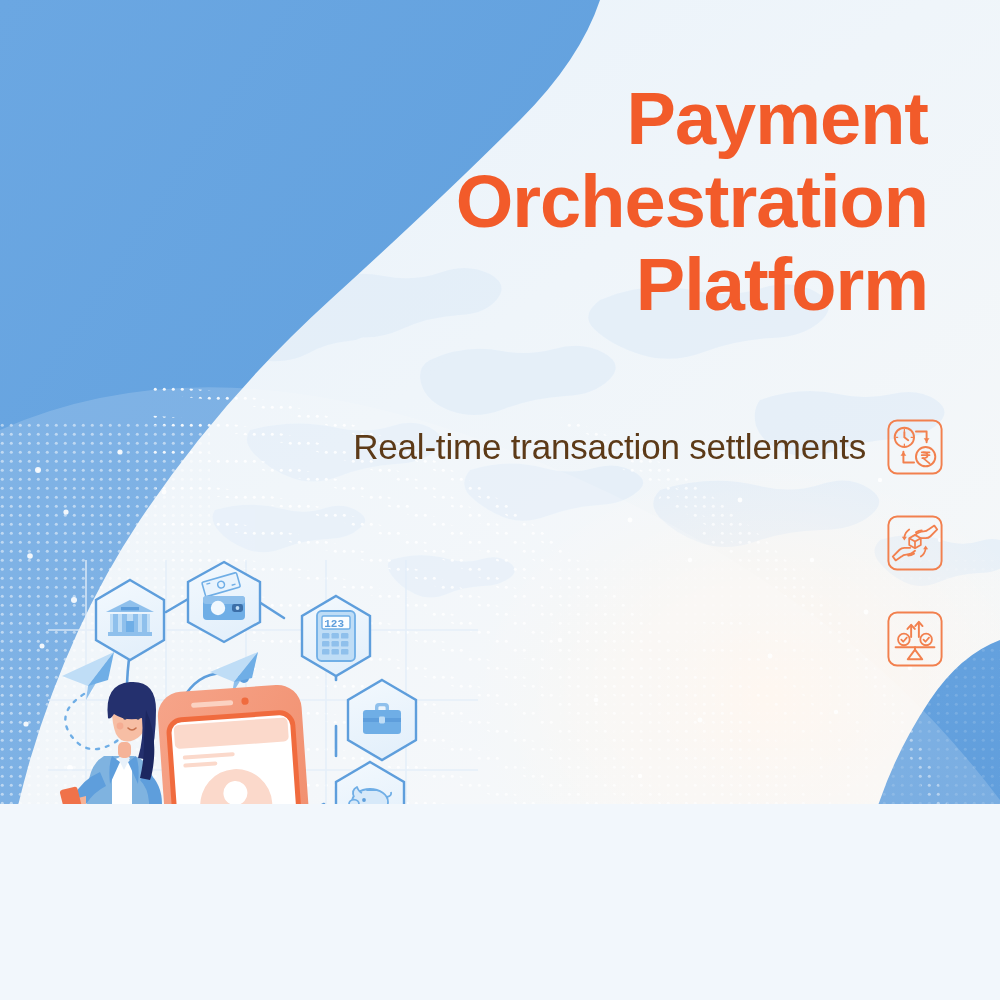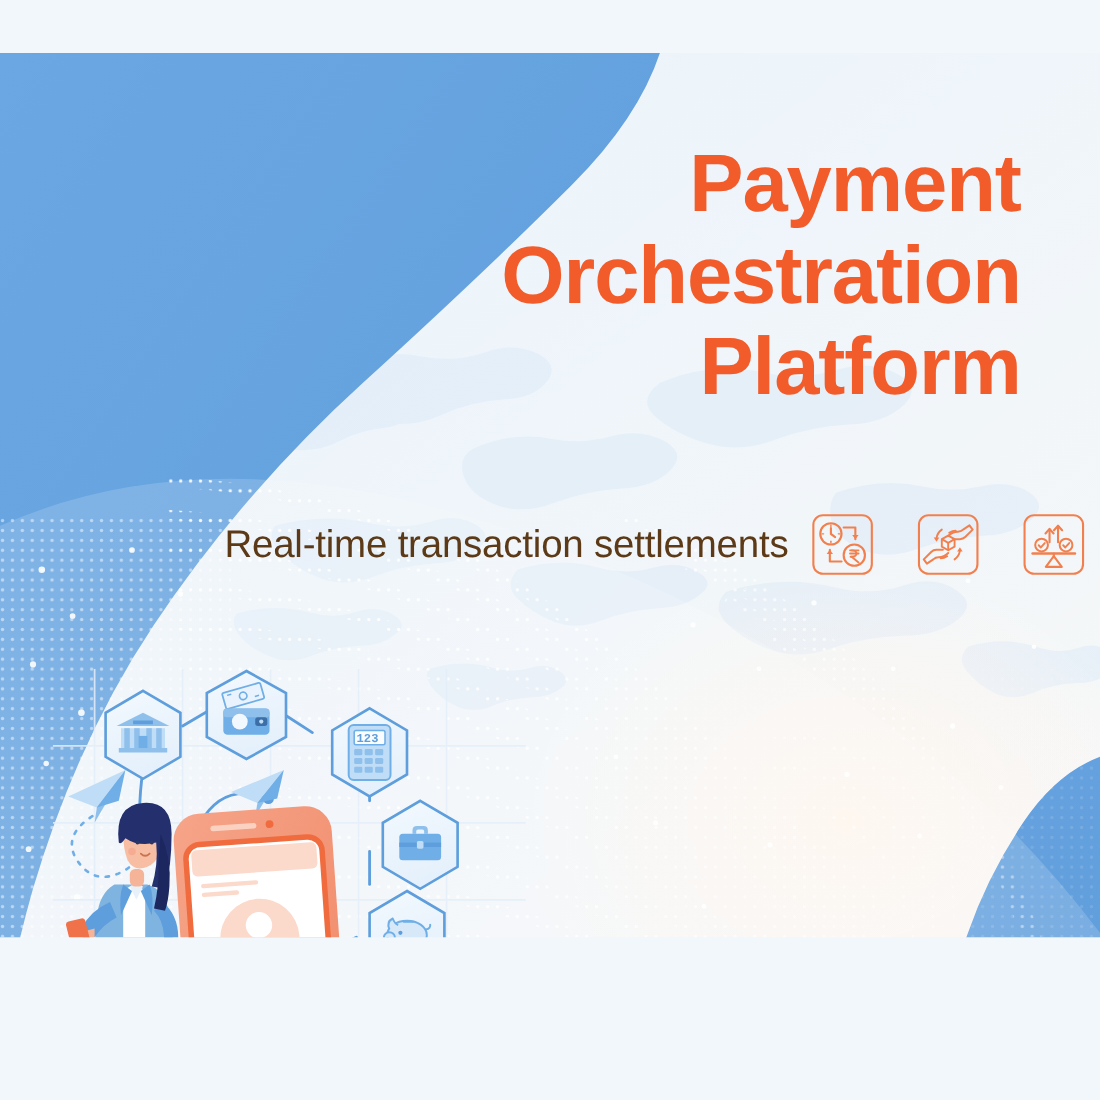--- a/index.html
+++ b/index.html
@@ -1,21 +1,21 @@
 <!DOCTYPE html>
 <html><head>
 <meta charset="utf-8">
 <style>
   html,body{margin:0;padding:0;}
   body{
     width:1000px;height:1000px;overflow:hidden;
     font-family:"Liberation Sans", sans-serif;
     background:#F2F7FC;
   }
-  #poster{position:relative;width:1000px;height:804px;overflow:hidden;background:#F4F8FC;margin-top:48px;}
+  #poster{position:relative;width:1000px;height:804px;overflow:hidden;background:#F4F8FC;}
   #poster > svg.layer, #poster > div.layer{position:absolute;left:0;top:0;width:1000px;height:1000px;}
 
   
   .headline{
     position:absolute;
     right:72px; top:78px;
     width:620px;
     text-align:right;
     font-weight:bold;
     font-size:74px;
@@ -25,21 +25,21 @@
     z-index:40;
   }
   .headline .ln{display:block;white-space:nowrap;}
 
   
   .features{
     position:absolute;
     right:56px; top:418px;
     width:740px;
     z-index:40;
-    display:flex;
+    display:flex;flex-direction:column;
     align-items:flex-end;
     gap:38px;
   }
   .feature-row{
     display:flex;align-items:center;justify-content:flex-end;gap:20px;
   }
   .feature-label{
     font-size:35px;
     color:#5C3A18;
     white-space:nowrap;

